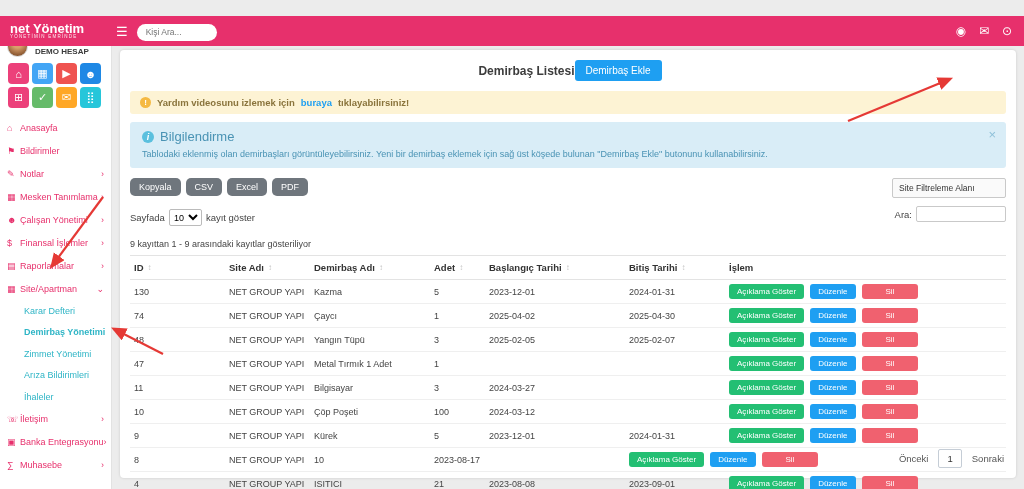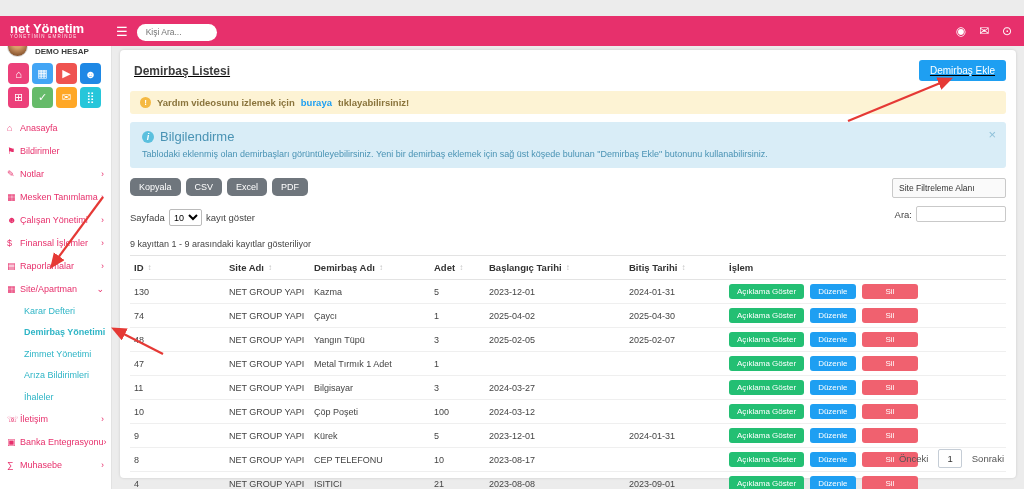--- a/index.html
+++ b/index.html
@@ -57,21 +57,21 @@
     display:flex; align-items:center; height:21.5px; padding-left:24px;
     color:var(--teal,#2fb5c6); font-size:9px; cursor:pointer; white-space:nowrap;
   }
   .submenu-item.active { font-weight:bold; }
 
   
   .main-card {
     position:absolute; left:120px; top:50px; width:896px; height:428px;
     background:#fff; border-radius:4px; box-shadow:0 0 3px rgba(0,0,0,.14);
   }
-  .card-head { display:flex; justify-content:space-between; align-items:flex-start; padding:10px 10px 6px;text-decoration:underline; }
+  .card-head { display:flex; justify-content:center; align-items:flex-start; padding:10px 10px 6px; }
   .page-title { font-size:12px; font-weight:bold; color:#3c3c3c; padding:4px 0 0 4px; }
   .btn-add {
     background:var(--blue,#1e9ff2); color:#fff; border:none; border-radius:3px;
     font-size:10px; padding:5px 11px; cursor:pointer;
   }
 
   .help-bar {
     margin:4px 10px 0; background:#fdf3d4; border-radius:3px; padding:6px 10px;
     display:flex; align-items:center; gap:6px; font-size:9.5px; font-weight:bold; color:#8a743c;
   }
@@ -410,21 +410,20 @@
           <div class="td">2024-01-31</div>
           <div class="td actions">
             <button class="btn-action a0">Açıklama Göster</button>
             <button class="btn-action a1">Düzenle</button>
             <button class="btn-action a2">Sil</button>
           </div>
         </div>
         <div class="t-row">
           <div class="td">8</div>
           <div class="td">NET GROUP YAPI</div>
-          <div class="td">CEP TELEFONU</div>
           <div class="td">10</div>
           <div class="td">2023-08-17</div>
           <div class="td"></div>
           <div class="td actions">
             <button class="btn-action a0">Açıklama Göster</button>
             <button class="btn-action a1">Düzenle</button>
             <button class="btn-action a2">Sil</button>
           </div>
         </div>
         <div class="t-row">

